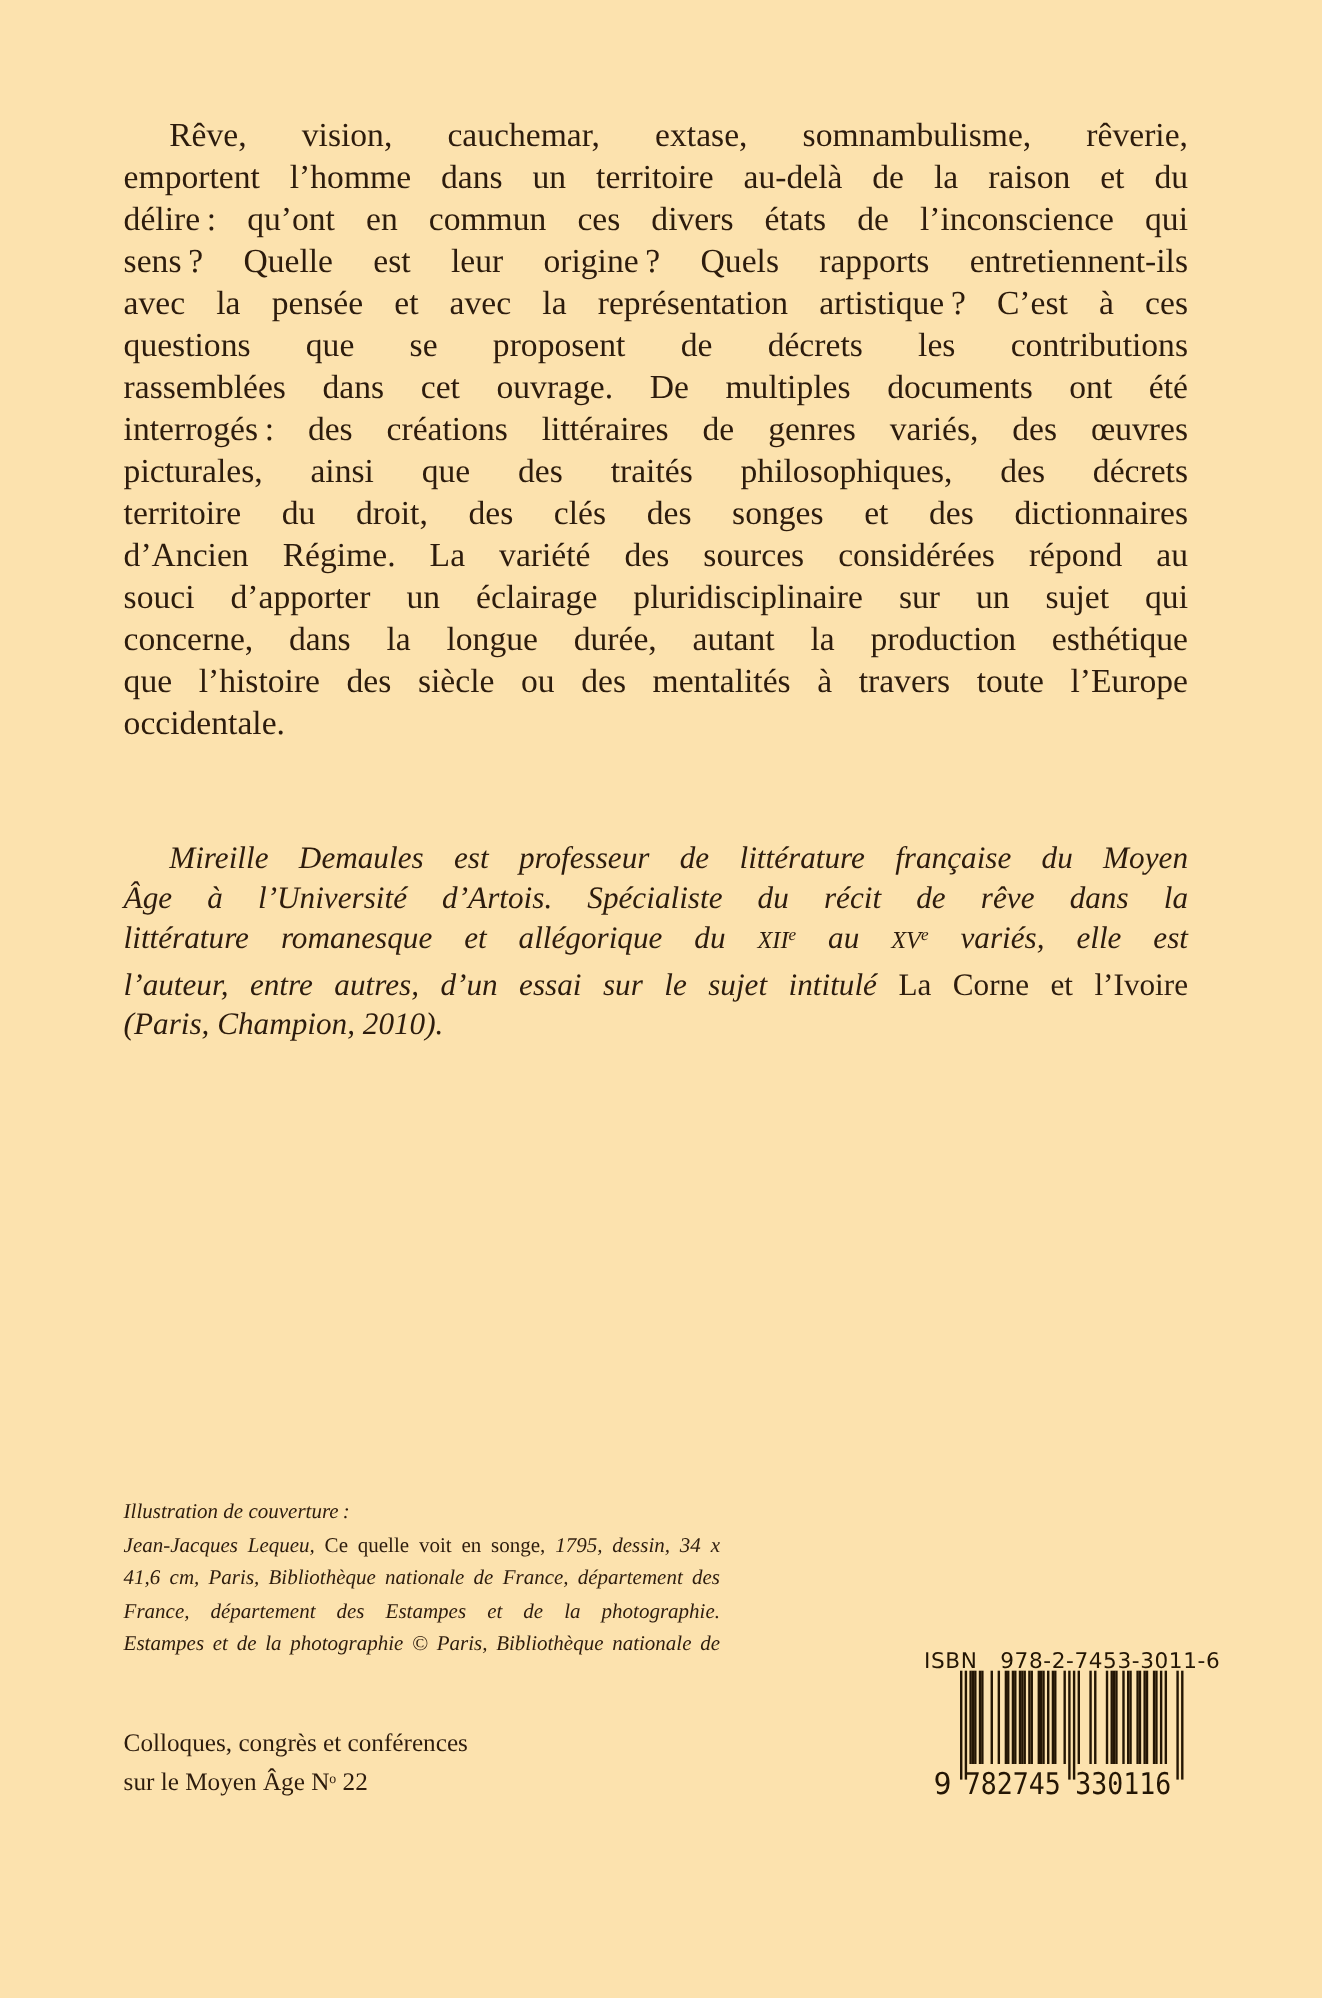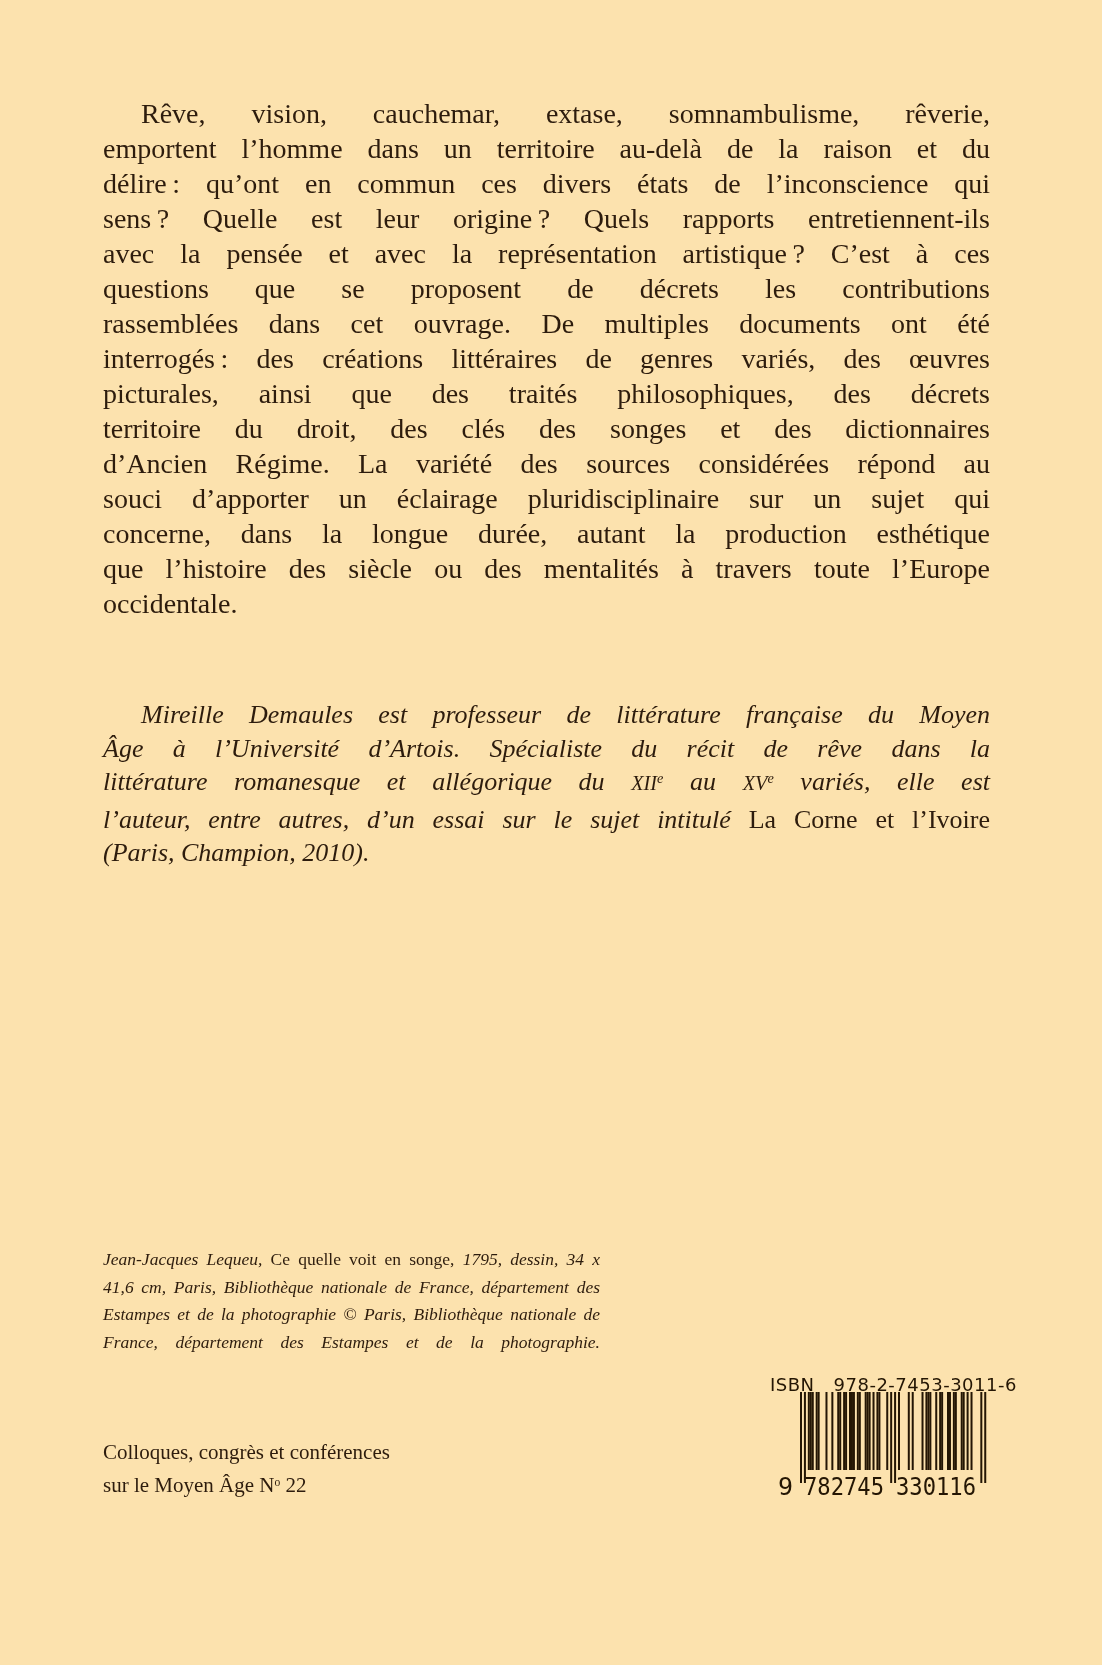--- a/index.html
+++ b/index.html
@@ -76,24 +76,25 @@
 
   <div class="bio">
     <div class="ln j indent">Mireille Demaules est professeur de littérature française du Moyen</div>
     <div class="ln j">Âge à l’Université d’Artois. Spécialiste du récit de rêve dans la</div>
     <div class="ln j"><span>littérature romanesque et allégorique du </span><span class="rn">XII</span><span class="sup">e</span><span> au </span><span class="rn">XV</span><span class="sup">e</span><span> variés, elle est</span></div>
     <div class="ln j"><span>l’auteur, entre autres, d’un essai sur le sujet intitulé </span><span class="roman">La Corne et l’Ivoire</span></div>
     <div class="ln">(Paris, Champion, 2010).</div>
   </div>
 
   <div class="credit">
+    <div class="ln">Illustration de couverture :</div>
     <div class="ln j"><span>Jean-Jacques Lequeu, </span><span class="roman">Ce quelle voit en songe, </span><span>1795, dessin, 34 x</span></div>
     <div class="ln j">41,6 cm, Paris, Bibliothèque nationale de France, département des</div>
+    <div class="ln j">France, département des Estampes et de la photographie.</div>
     <div class="ln j">Estampes et de la photographie © Paris, Bibliothèque nationale de</div>
-    <div class="ln j">France, département des Estampes et de la photographie.</div>
   </div>
 
   <div class="series">
     <div class="ln">Colloques, congrès et conférences</div>
     <div class="ln"><span>sur le Moyen Âge N</span><span class="sup">o</span><span> 22</span></div>
   </div>
 
   <div class="isbn-label">ISBN  978-2-7453-3011-6</div>
 
   <svg class="barcode" viewBox="0 0 222 106" xmlns="http://www.w3.org/2000/svg">

